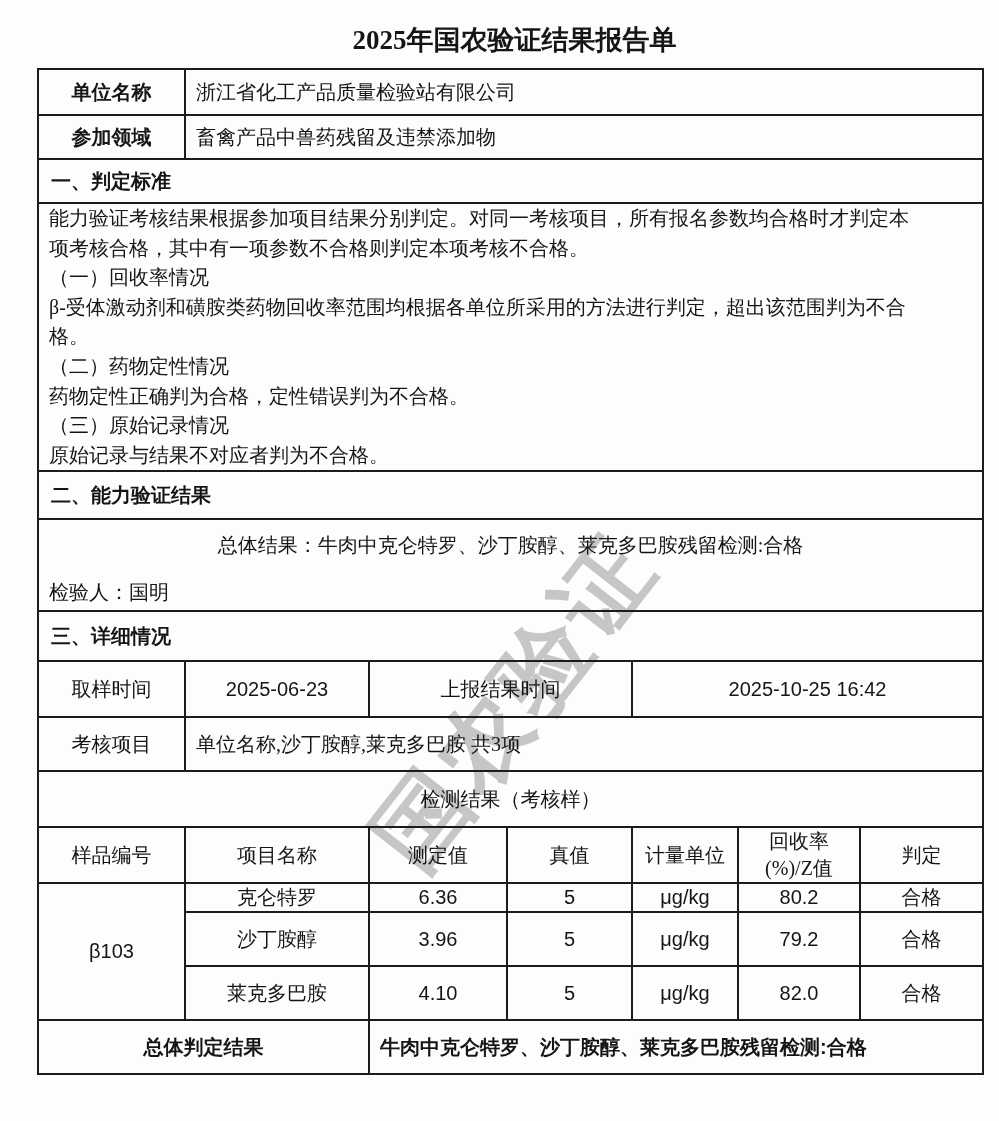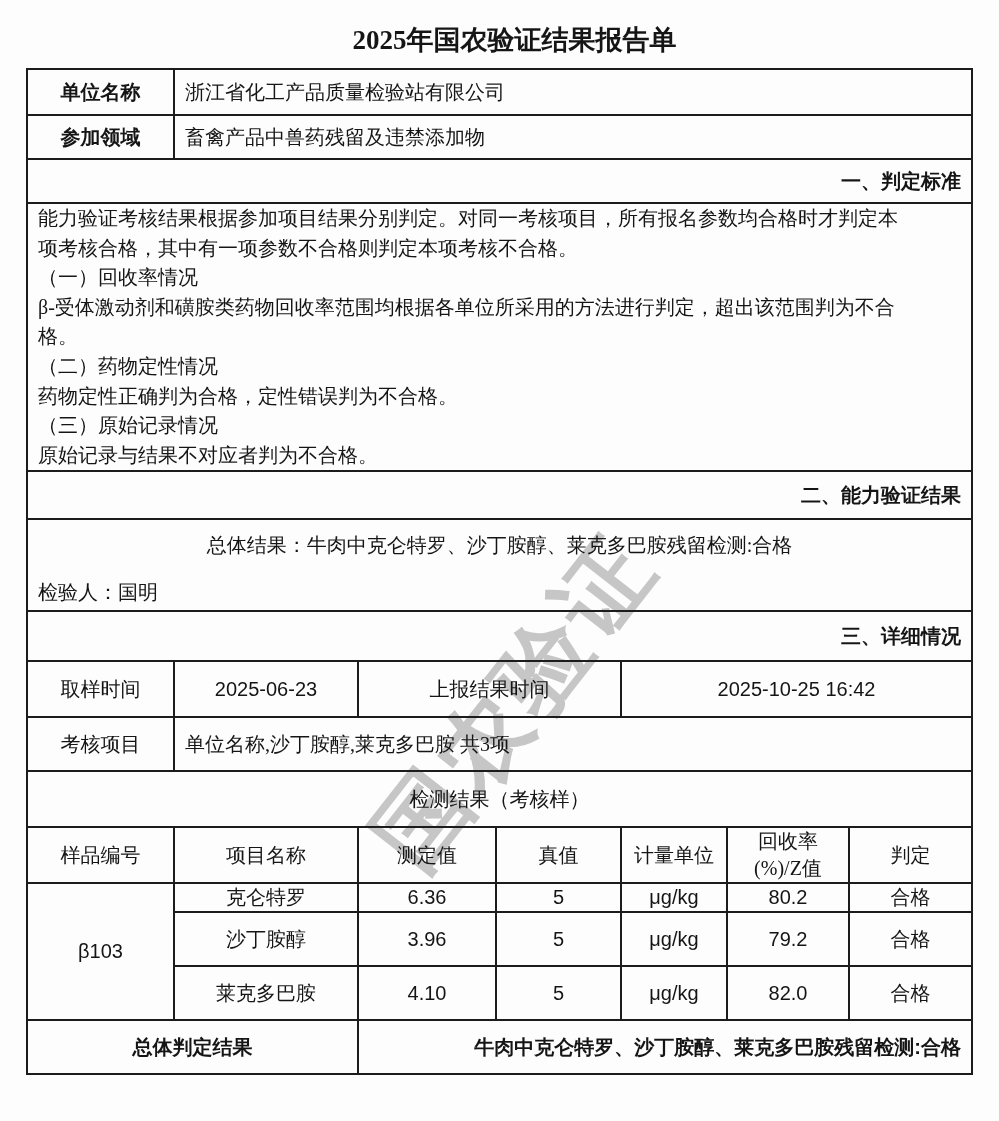--- a/index.html
+++ b/index.html
@@ -13,28 +13,28 @@
     transform:translate(-50%,-50%) rotate(-52deg);
     font-family:"Liberation Sans","DejaVu Sans",sans-serif;
     font-weight:bold; font-size:92px; letter-spacing:6px;
     color:#9a9a9a; opacity:0.55; white-space:nowrap;
   }
   .title {
     position:relative; z-index:1; height:46px; padding-top:22px;
     text-align:center; font-weight:bold; font-size:27px;padding-left:30px;
   }
   table.doc {
-    position:relative; z-index:1; margin-left:26px; width:945px;
+    position:relative; z-index:1; margin-left:37px; width:945px;
     border-collapse:collapse; table-layout:fixed; background:transparent;
   }
   table.doc td {
     border:2px solid #1c1c1c; padding:0 10px;
     font-size:20px; vertical-align:middle; overflow:hidden;
   }
-  .hei { font-family:"Liberation Sans","DejaVu Sans",sans-serif; font-weight:bold;text-align:right; }
+  .hei { font-family:"Liberation Sans","DejaVu Sans",sans-serif; font-weight:bold; }
   .num { font-family:"Liberation Sans","DejaVu Sans",sans-serif; }
   .center { text-align:center; }
   .sechead { font-size:21px; padding-left:12px !important; }
   .bodytext { line-height:29.6px; font-size:20px; }
   .tight { padding:0 10px !important; font-size:19px; }
   .resline { margin-top:8px;text-align:center; }
   .resline2 { margin-top:20px; }
   .bigbold { font-size:21px; }
 </style>
 </head>

